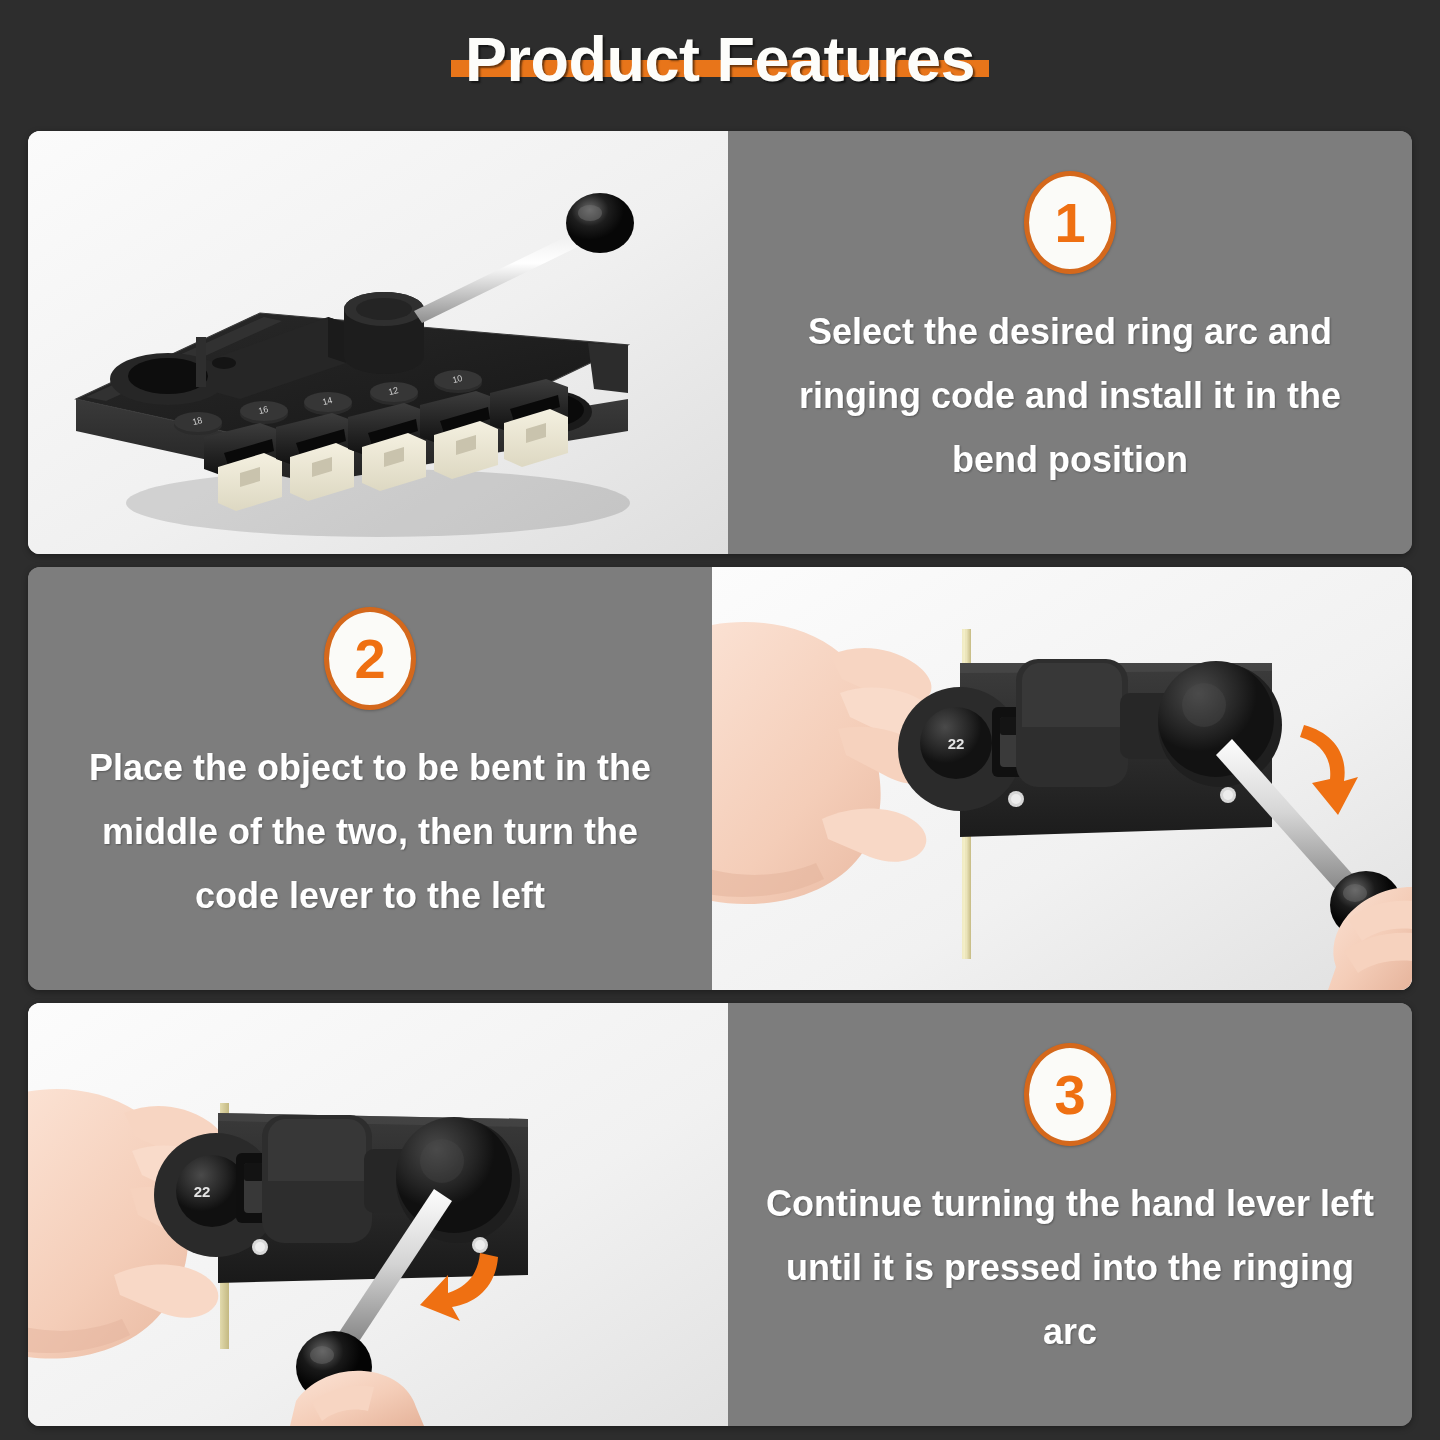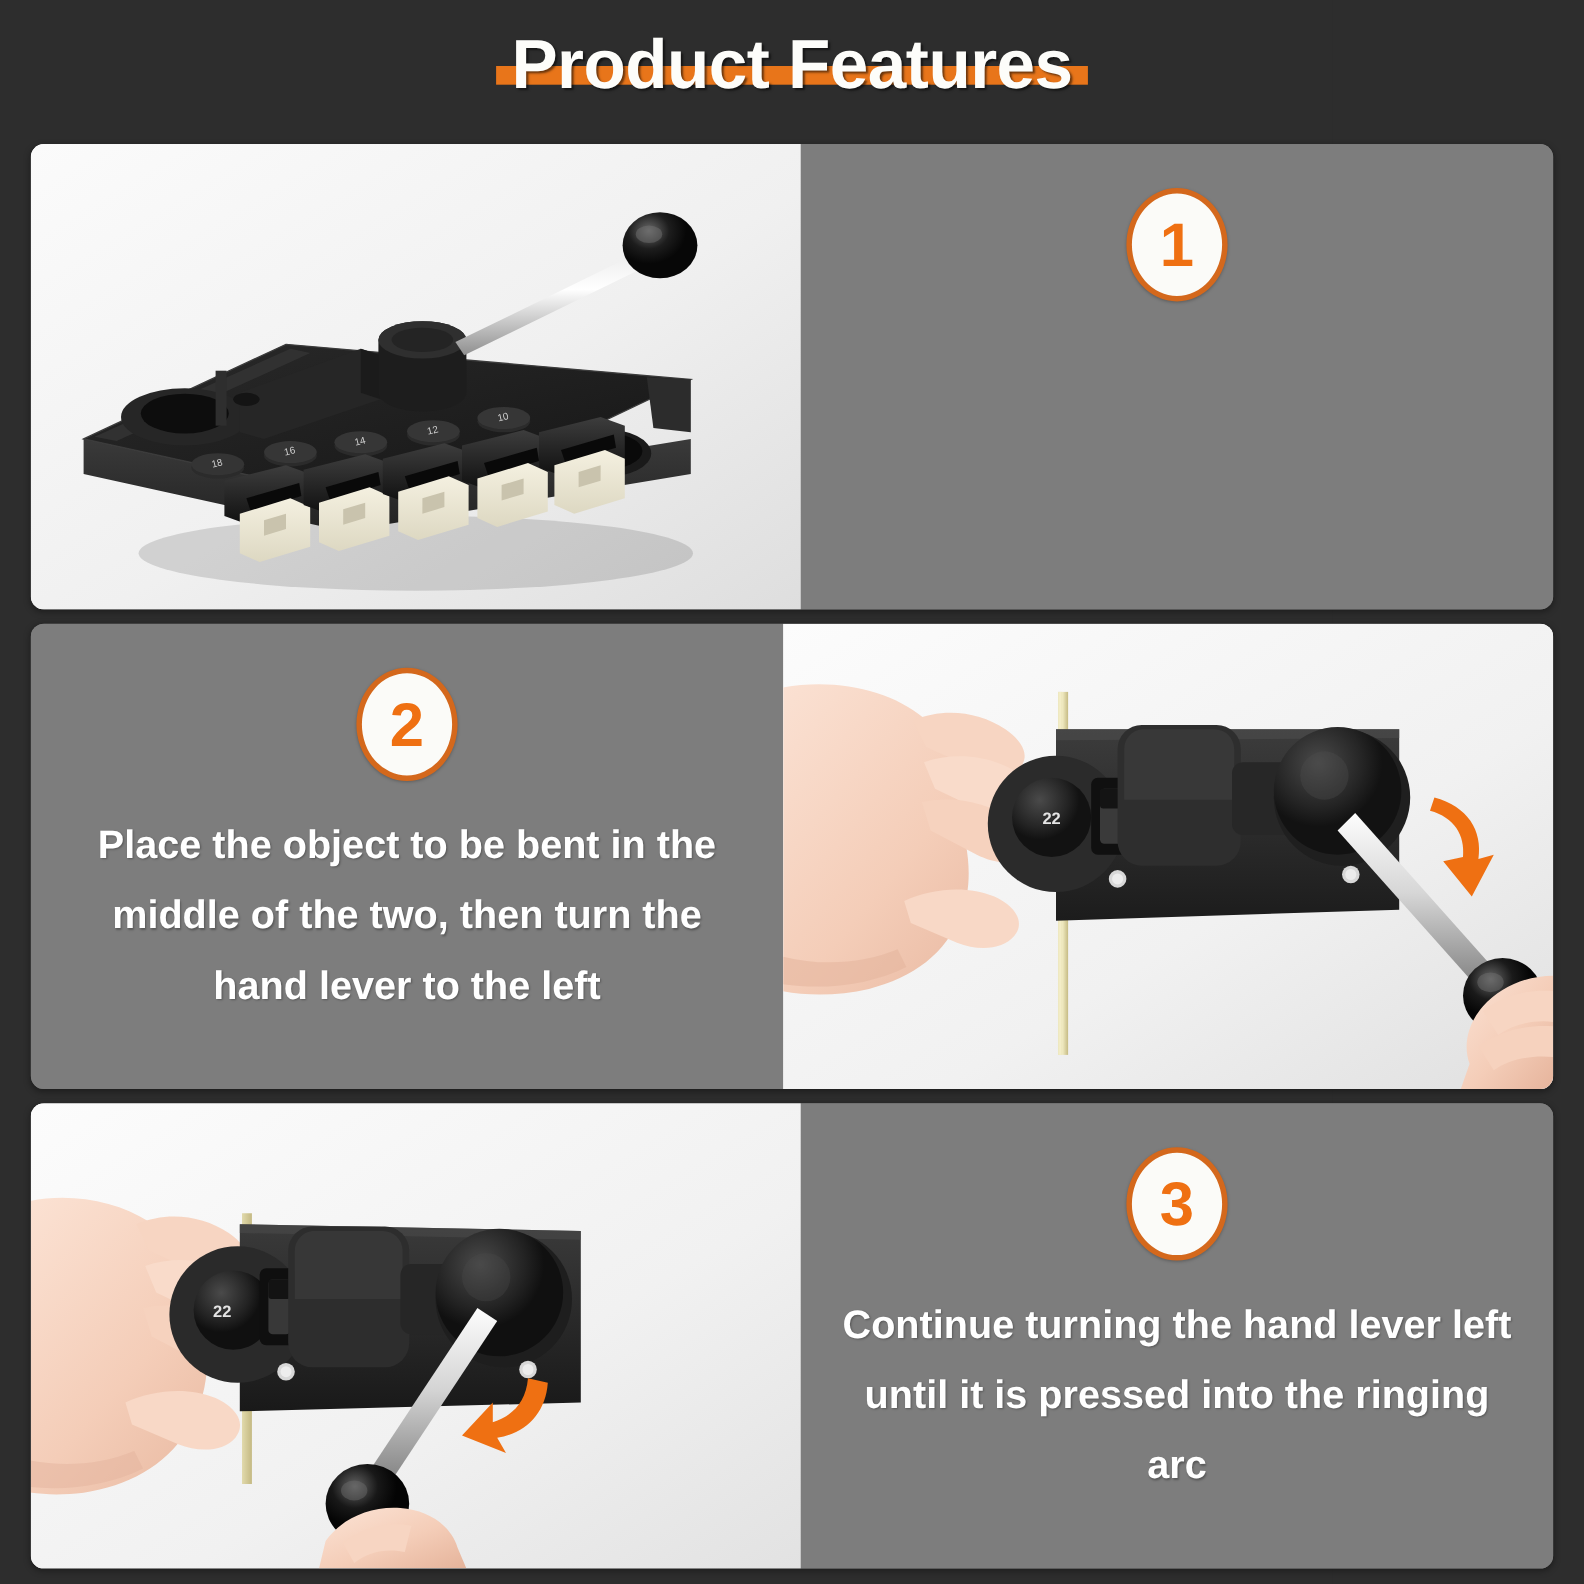--- a/index.html
+++ b/index.html
@@ -264,31 +264,32 @@
         </g>
 
         <ellipse cx="196" cy="232" rx="12" ry="6" fill="#141414"></ellipse>
       </svg>
     </div>
 
     <div class="text-pane pane-right">
       <div class="badge">
         <span class="badge-num">1</span>
       </div>
+      <div class="step-text">Select the desired ring arc and ringing code and install it in the bend position</div>
     </div>
 
   </div>
 
   <div class="row reverse" id="row-2">
 
     <div class="text-pane pane-left">
       <div class="badge">
         <span class="badge-num">2</span>
       </div>
-      <div class="step-text">Place the object to be bent in the middle of the two, then turn the hand lever to the left</div>
+      <div class="step-text">Place the object to be bent in the middle of the two, then turn the code lever to the left</div>
     </div>
 
     <div class="photo-pane pane-right">
       <svg class="photo-svg" width="700" height="423" viewBox="0 0 700 423">
         <defs>
           <linearGradient id="bg2" x1="0" y1="0" x2="1" y2="1">
             <stop offset="0%" stop-color="#fcfcfc"></stop>
             <stop offset="60%" stop-color="#f1f1f1"></stop>
             <stop offset="100%" stop-color="#e0e0e0"></stop>
           </linearGradient>

